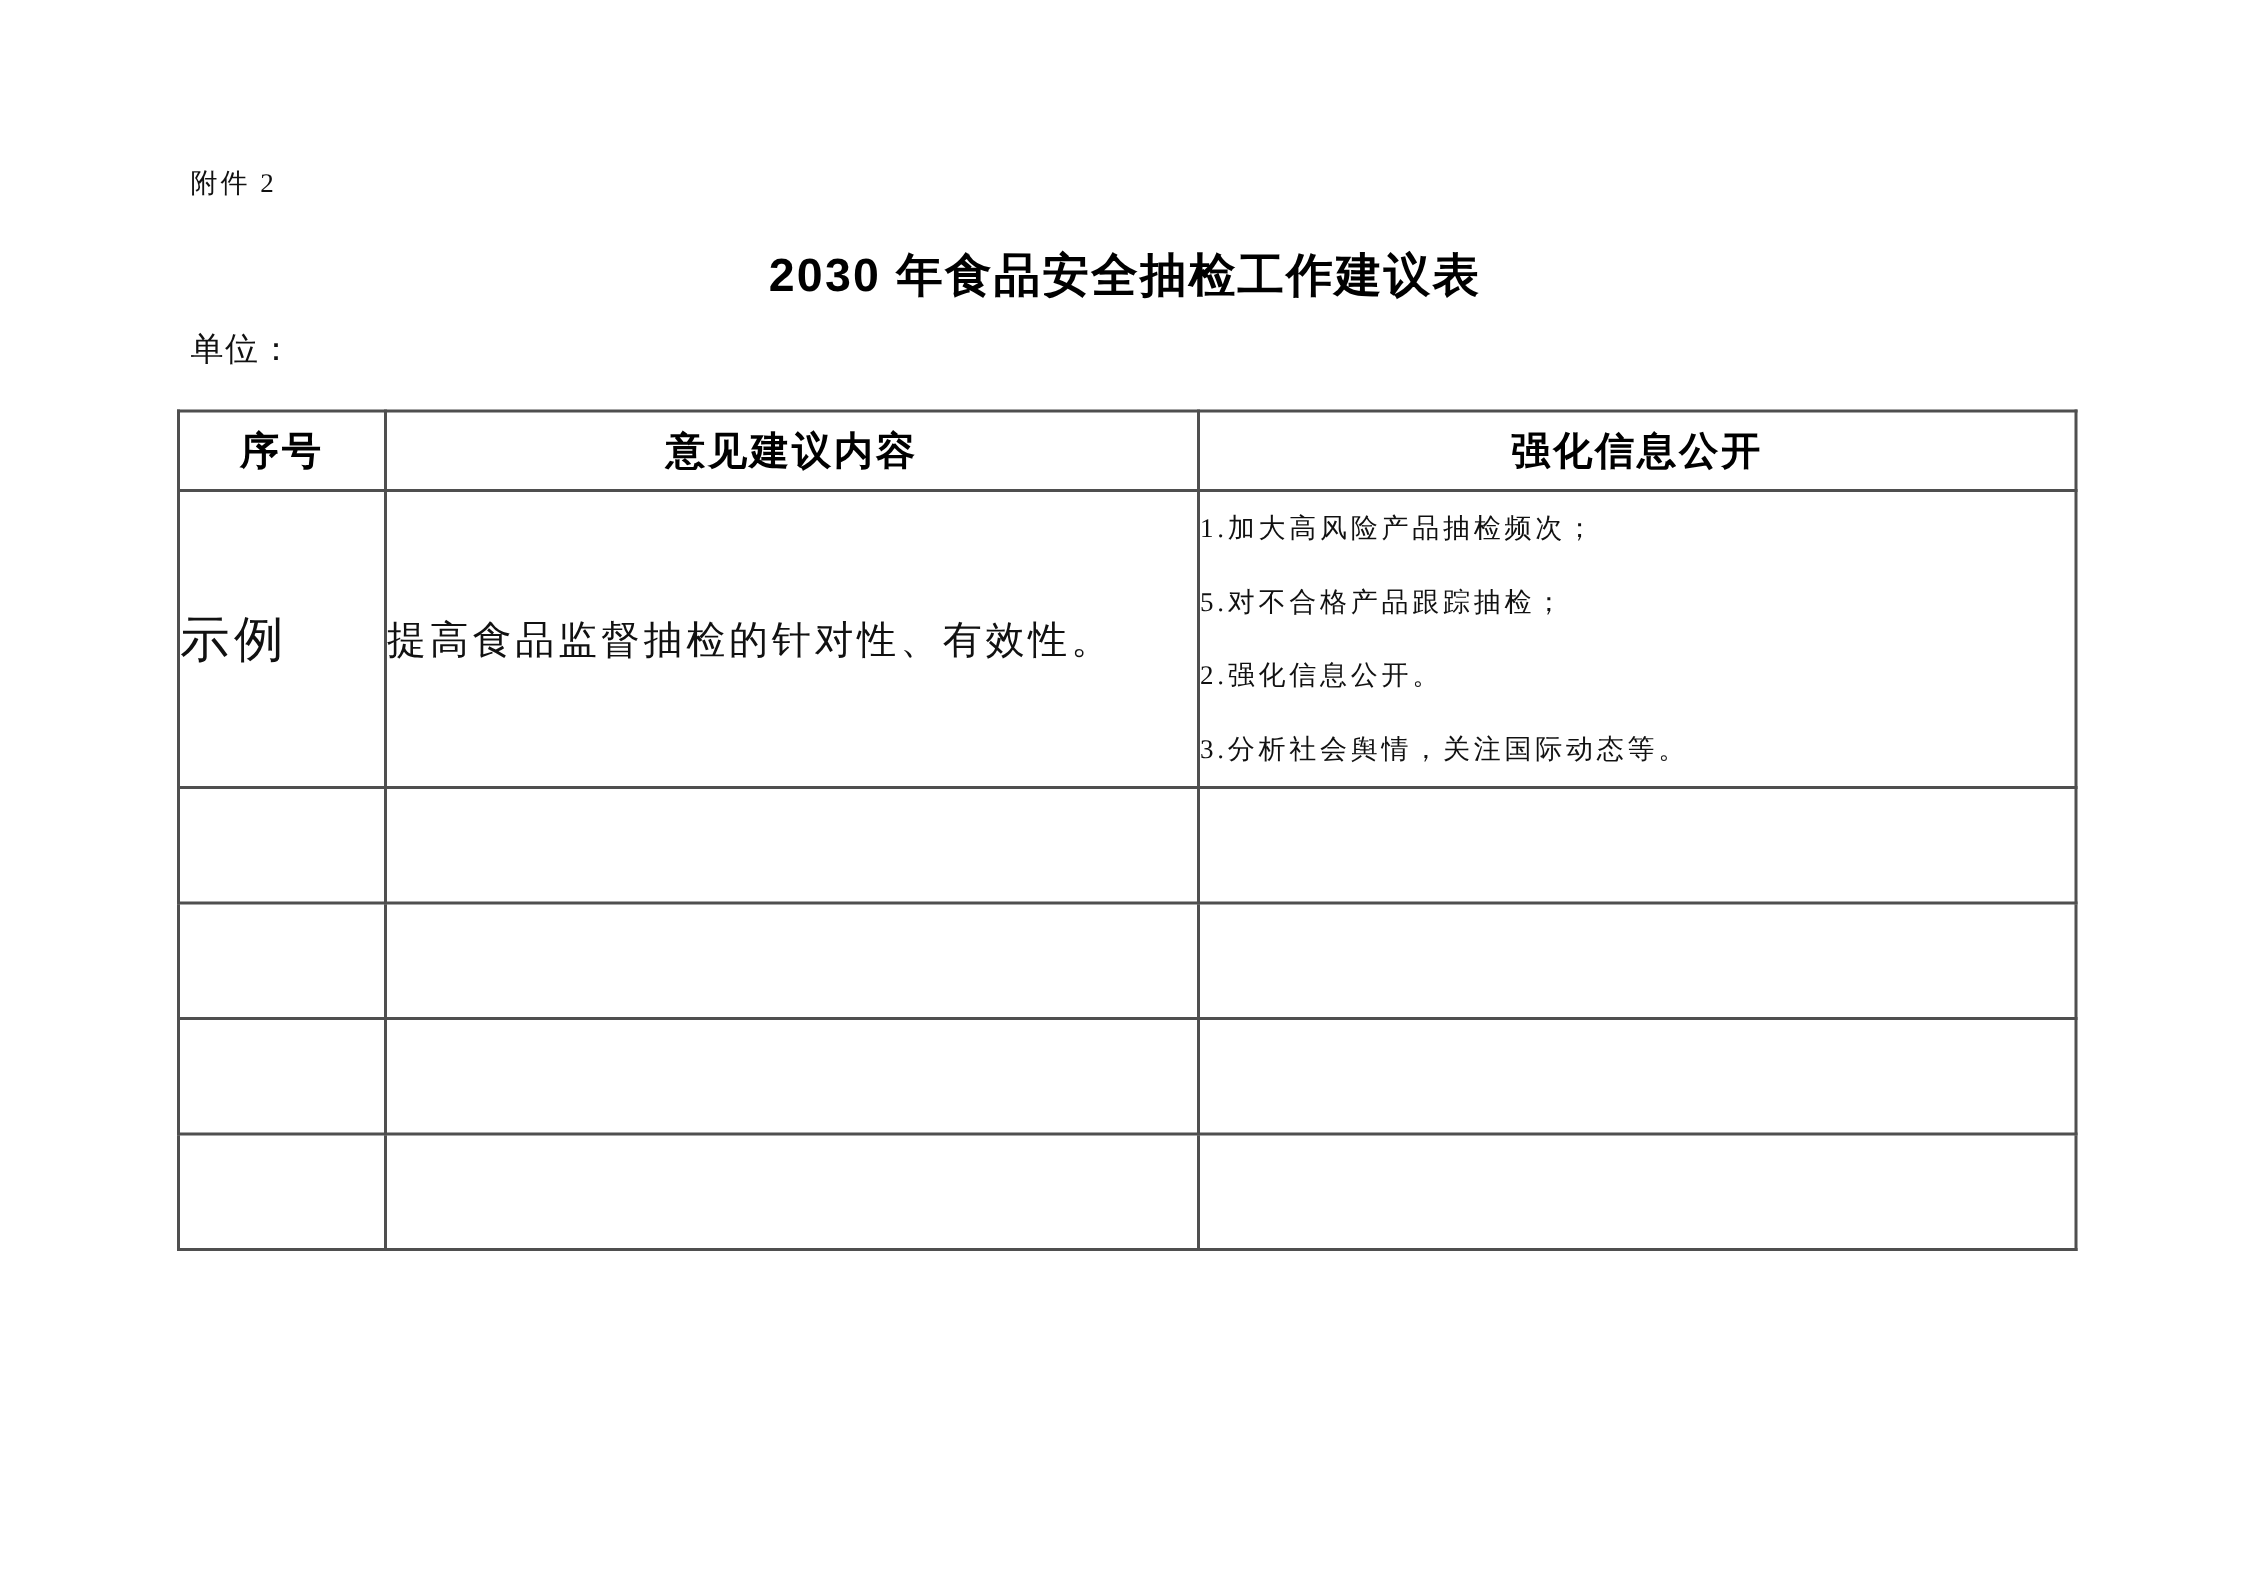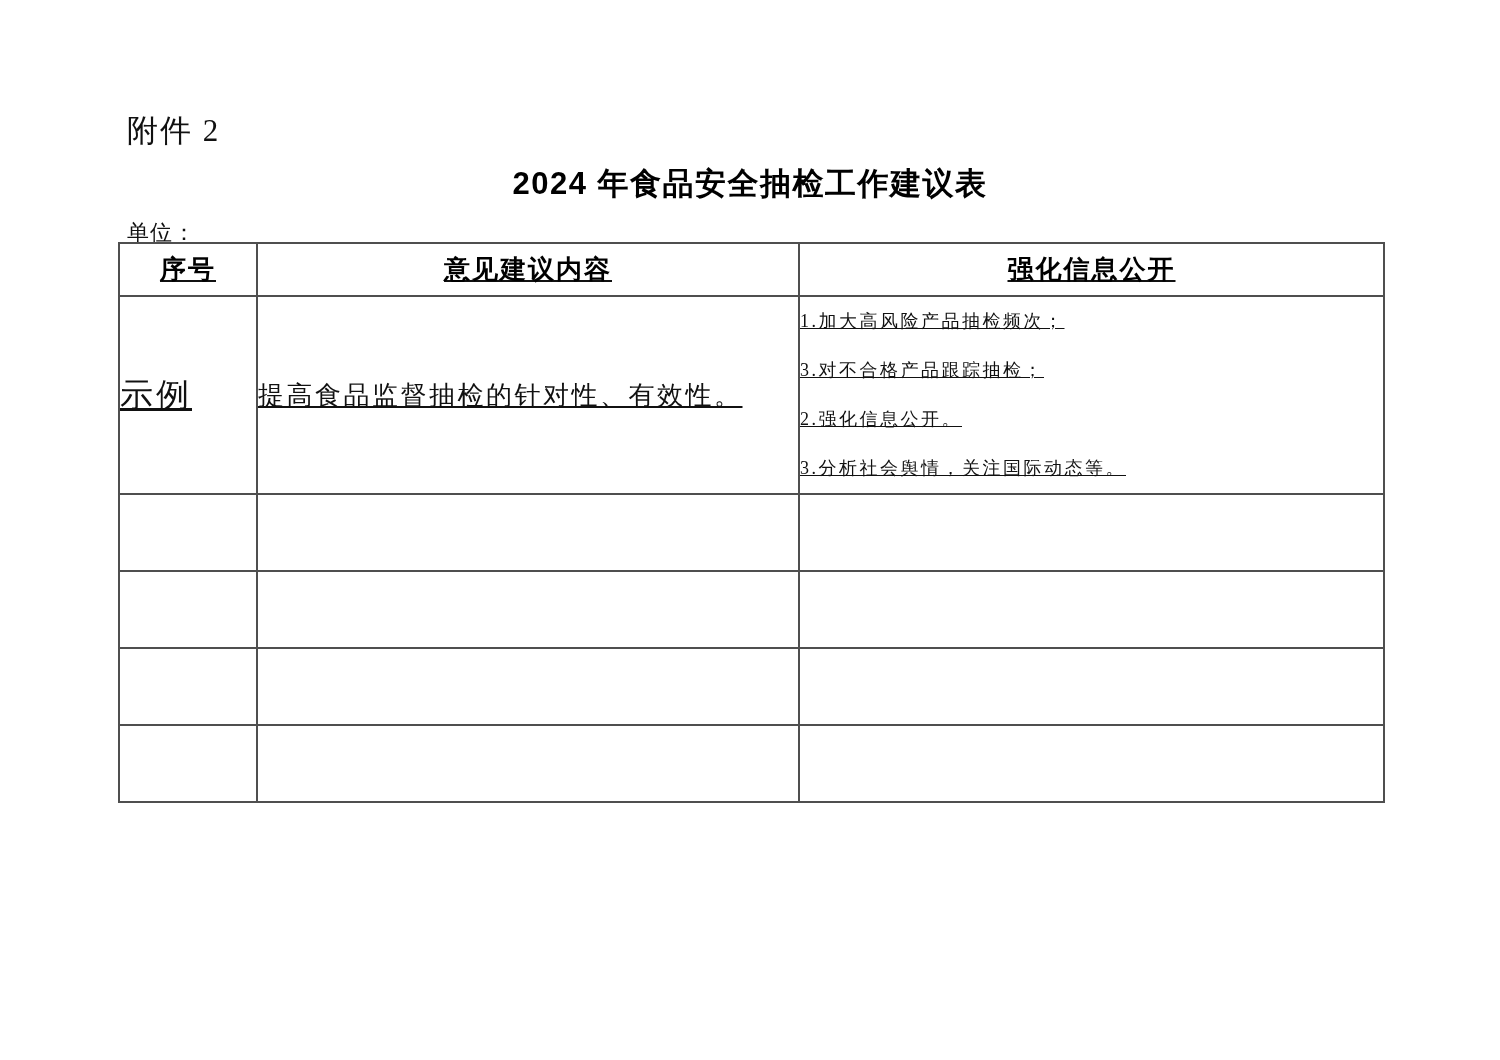--- a/index.html
+++ b/index.html
@@ -13,21 +13,21 @@
     height: 1060px;
     background: #ffffff;
     color: #111111;
     font-family: "Liberation Serif", "DejaVu Serif", serif;
     overflow: hidden;
   }
   .attachment-label {
     position: absolute;
     left: 127px;
     top: 110px;
-    font-size: 31px;
+    font-size: 18px;
     letter-spacing: 2px;
     white-space: pre;
   }
   .doc-title {
     position: absolute;
     left: 0;
     right: 0;
     top: 163px;
     margin: 0;
     text-align: center;
@@ -40,25 +40,24 @@
   .unit-label {
     position: absolute;
     left: 127px;
     top: 218px;
     font-size: 22px;
     letter-spacing: 1px;
   }
   table.suggestion-table {
     position: absolute;
     left: 118px;
-    top: 242px;
+    top: 273px;
     width: 1265px;
     border-collapse: collapse;
     table-layout: fixed;
-    text-decoration: underline;
   }
   .suggestion-table th,
   .suggestion-table td {
     border: 2px solid #4f4f4f;
     padding: 0;
     overflow: hidden;
   }
   .suggestion-table thead tr {
     height: 53px;
   }
@@ -102,21 +101,21 @@
     white-space: nowrap;
   }
 </style>
 </head>
 <body>
 
 <div class="page">
 
   <div class="attachment-label">附件 2</div>
 
-  <h1 class="doc-title">2024 年食品安全抽检工作建议表</h1>
+  <h1 class="doc-title">2030 年食品安全抽检工作建议表</h1>
 
   <div class="unit-label">单位：</div>
 
   <table class="suggestion-table">
     <colgroup>
       <col style="width:138px">
       <col style="width:542px">
       <col style="width:585px">
     </colgroup>
     <thead>
@@ -125,21 +124,21 @@
         <th>意见建议内容</th>
         <th>强化信息公开</th>
       </tr>
     </thead>
     <tbody>
       <tr class="row-example">
         <td class="cell-serial">示例</td>
         <td class="cell-suggestion">提高食品监督抽检的针对性、有效性。</td>
         <td class="cell-measures">
           <div class="measure-line">1.加大高风险产品抽检频次；</div>
-          <div class="measure-line">3.对不合格产品跟踪抽检；</div>
+          <div class="measure-line">5.对不合格产品跟踪抽检；</div>
           <div class="measure-line">2.强化信息公开。</div>
           <div class="measure-line">3.分析社会舆情，关注国际动态等。</div>
         </td>
       </tr>
       <tr class="row-empty">
         <td class="cell-serial"></td>
         <td class="cell-suggestion"></td>
         <td class="cell-measures"></td>
       </tr>
       <tr class="row-empty">

